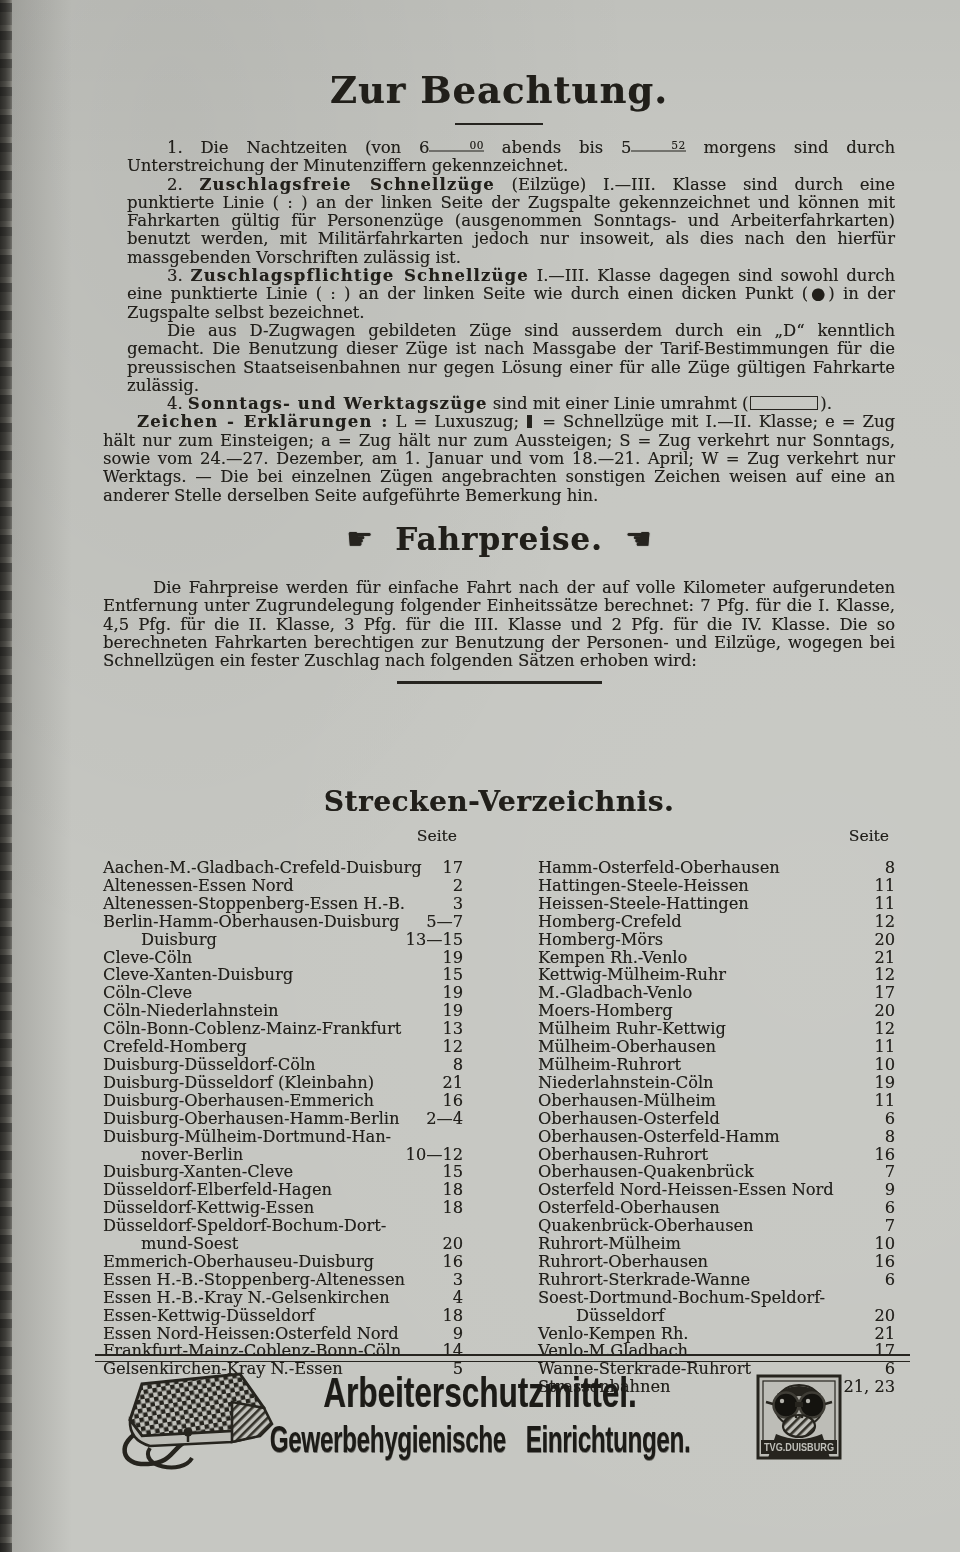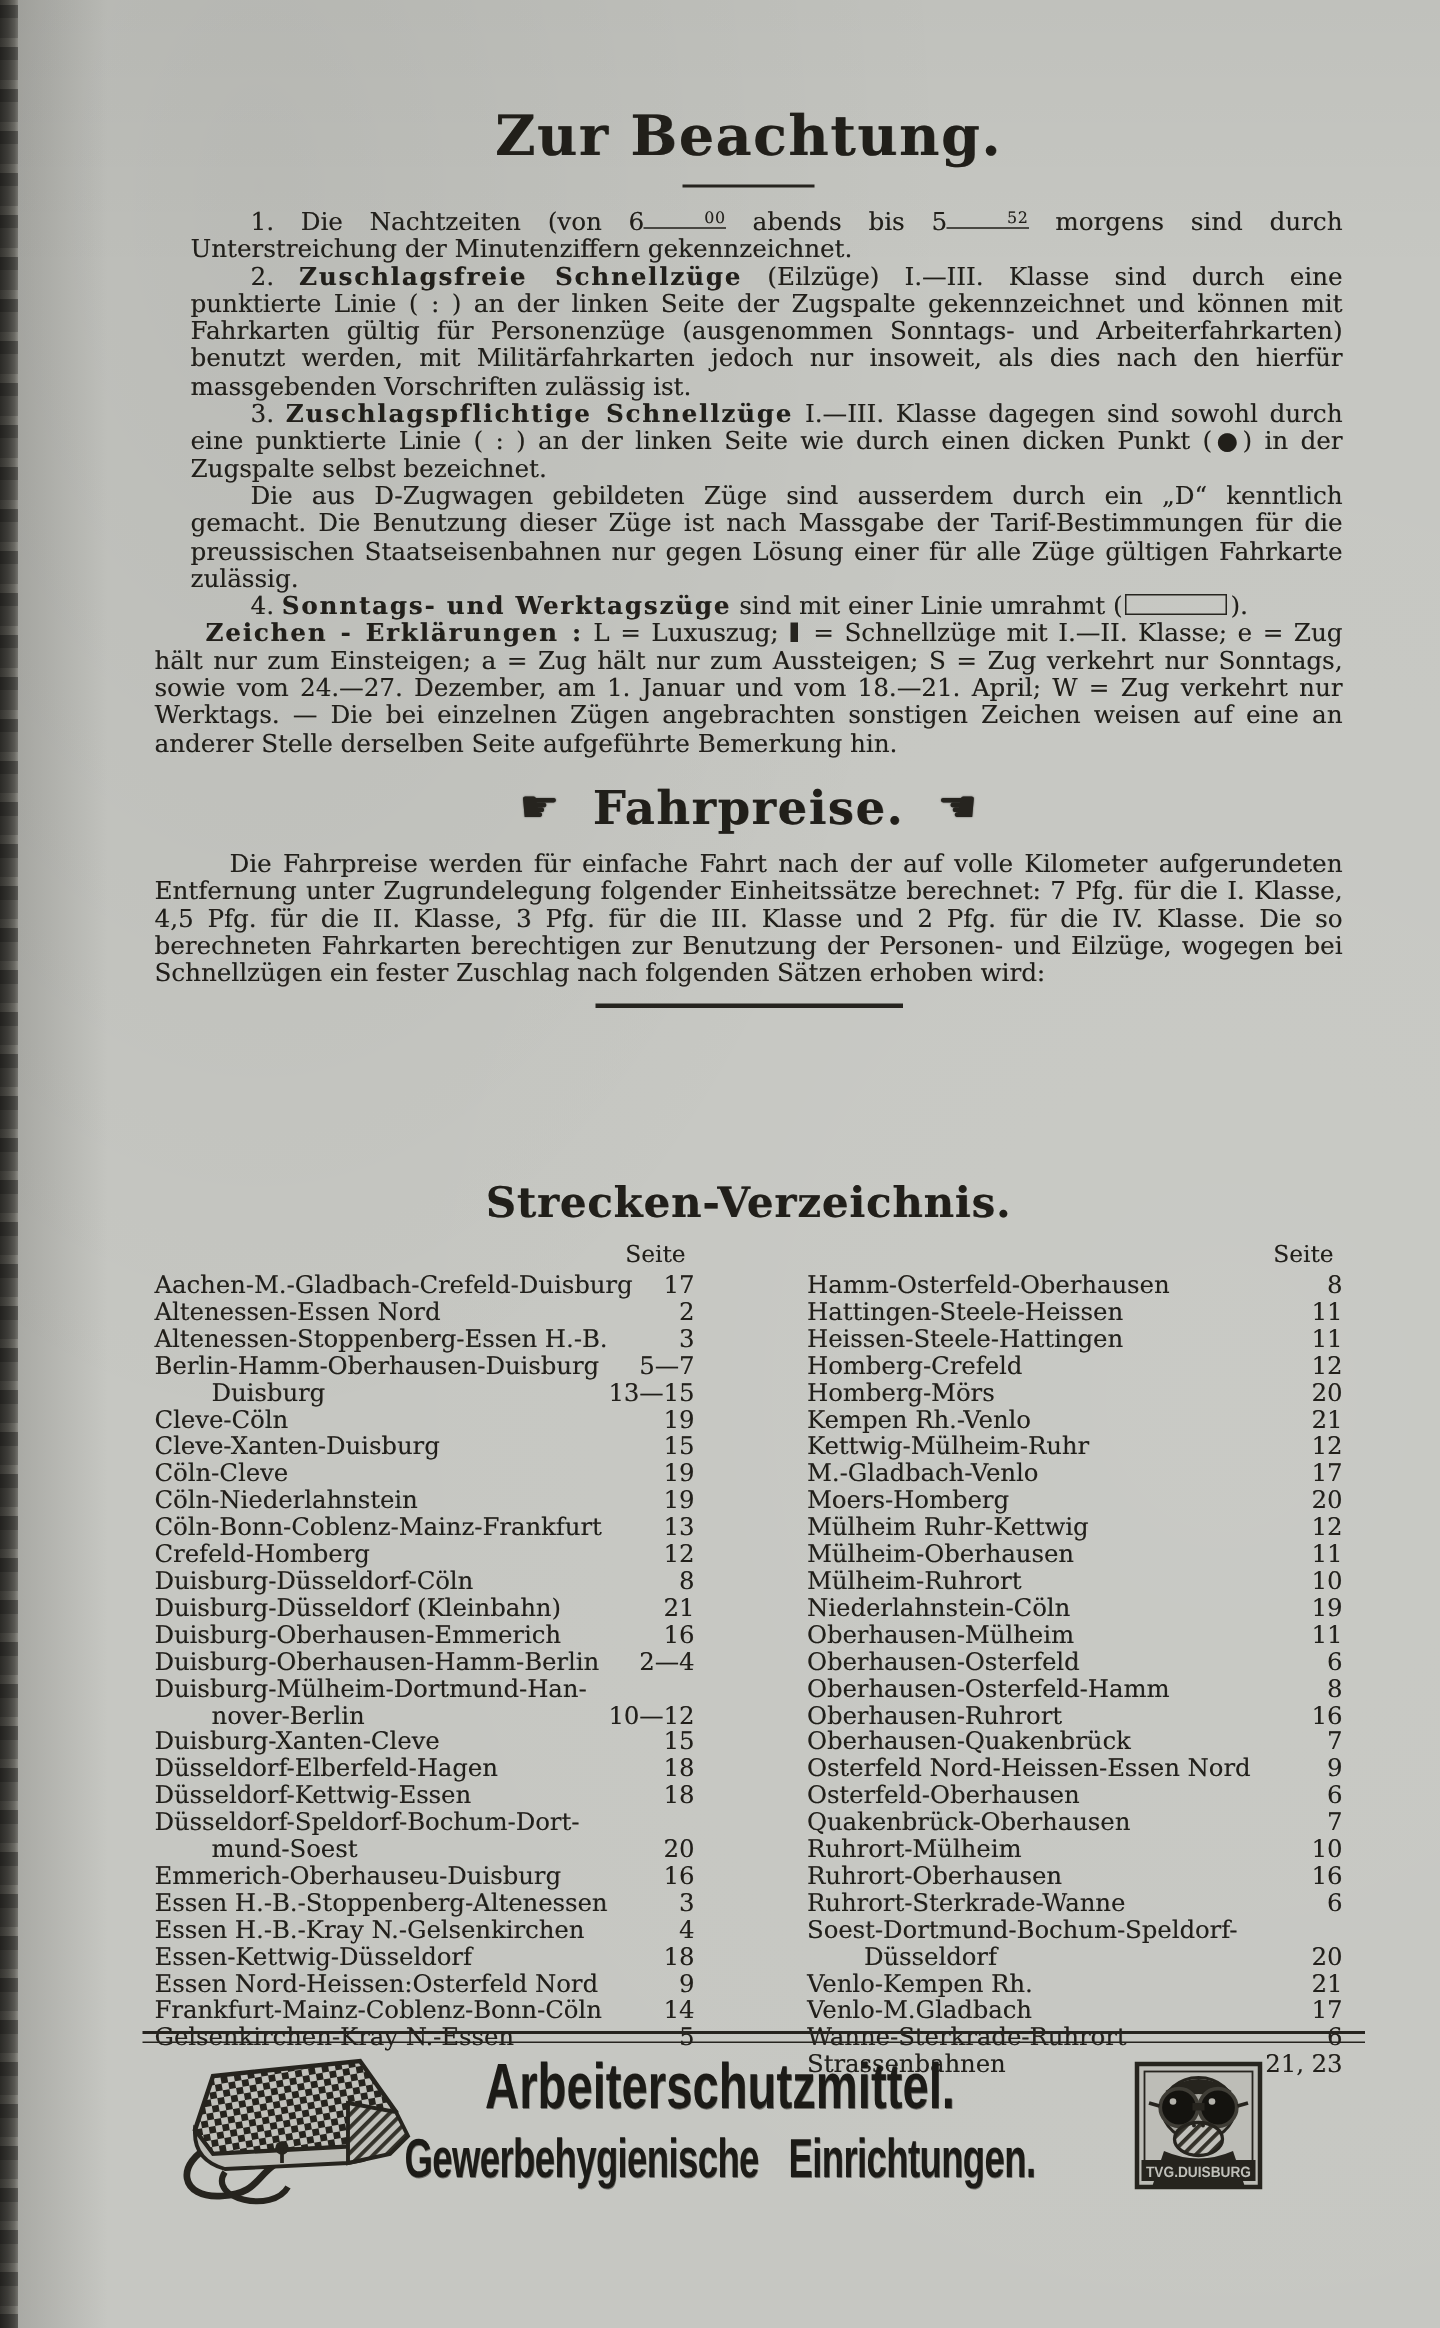--- a/index.html
+++ b/index.html
@@ -28,32 +28,32 @@
   .supu{display:inline-block;font-size:10.5px;line-height:1;transform:translateY(-4.5px);
     border-bottom:1.3px solid currentColor;padding-bottom:0.5px;letter-spacing:0.5px;}
   .framebox{display:inline-block;width:66px;height:12px;border:1.7px solid #26241f;vertical-align:-1px;margin:0 2px;}
   .thickbar{display:inline-block;width:5px;height:13px;background:#26241f;vertical-align:-1px;margin:0 3px 0 1px;}
 
   .fahr-head{display:flex;align-items:center;justify-content:center;gap:22px;margin-top:16px;}
   .fahr-title{font-size:31px;line-height:36px;font-weight:700;letter-spacing:1px;
     text-shadow:0.3px 0.3px 0 rgba(25,23,20,0.55);}
   .fist{font-family:"DejaVu Sans",sans-serif;font-size:30px;line-height:30px;color:#26241f;
     text-shadow:0 0 1px rgba(25,23,20,0.8);}
-  .fahr-intro{margin-top:10px;}
+  .fahr-intro{margin-top:22px;}
   .zones{margin-top:9px;padding-left:94px;}
   .zone-line{white-space:pre;font-size:16.4px;line-height:19.6px;text-shadow:0.2px 0.2px 0 rgba(25,23,20,0.45);}
   .zone-rule{width:205px;height:3px;background:#26241f;margin:11px auto 0;}
 
   .strecken{position:absolute;left:103px;top:786px;width:792px;}
   .strecken-title{margin:0;text-align:center;font-size:28px;line-height:32px;font-weight:700;letter-spacing:0.5px;
     text-shadow:0.3px 0.3px 0 rgba(25,23,20,0.55);}
   .cols{display:flex;justify-content:space-between;margin-top:10px;}
   .col{width:360px;}
   .col.right{width:357px;}
-  .seite{ text-align:right;font-size:15.5px;line-height:17px;padding-right:6px;margin-bottom:3px;
+  .seite{ text-align:right;font-size:15.5px;line-height:17px;padding-right:6px;margin-bottom:14px;
     text-shadow:0.2px 0.2px 0 rgba(25,23,20,0.45);}
   .route-row{display:flex;align-items:baseline;font-size:16.2px;line-height:17.9px;
     text-shadow:0.2px 0.2px 0 rgba(25,23,20,0.45);}
   .route-name{white-space:nowrap;}
   .route-page{margin-left:auto;padding-left:6px;white-space:nowrap;}
   .route-row.indent .route-name{padding-left:38px;}
 
   .bottom-rule{position:absolute;left:95px;right:50px;top:1354px;height:5px;
     border-top:2.2px solid #26241f;border-bottom:1.6px solid #26241f;}
 

